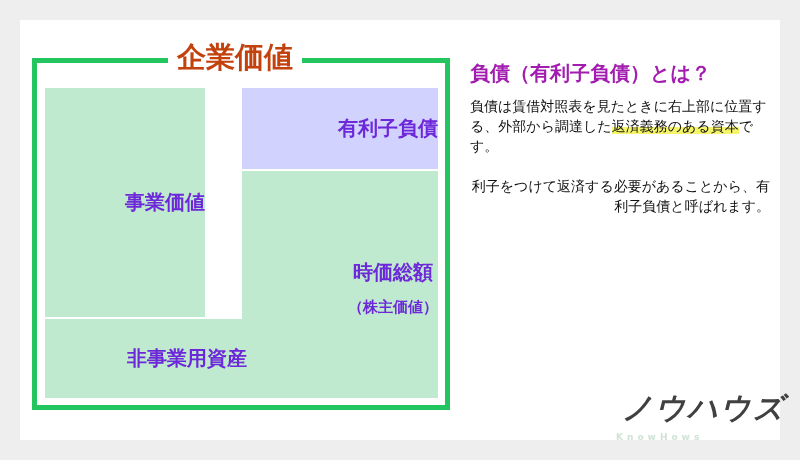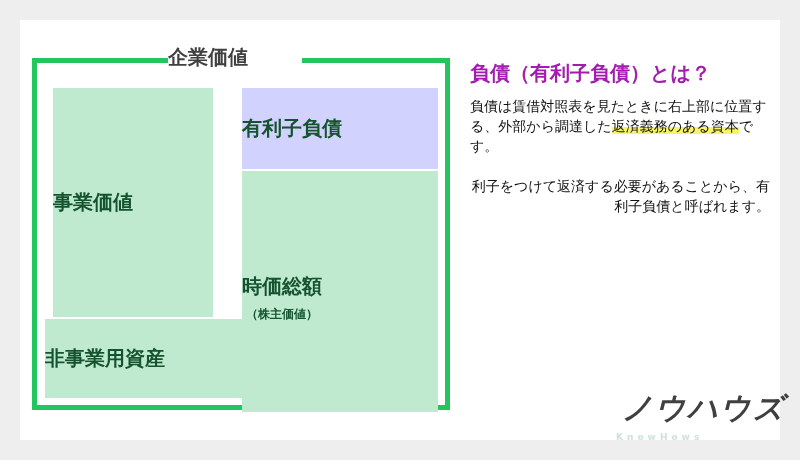--- a/index.html
+++ b/index.html
@@ -2,32 +2,32 @@
 <html><head>
 <meta charset="utf-8">
 <style>
   html, body { margin:0; padding:0; }
   body { width:800px; height:460px; background:#eeeeee; position:relative; overflow:hidden;
          font-family:"DejaVu Sans","Liberation Sans",sans-serif; }
   .card { position:absolute; left:20px; top:20px; width:760px; height:420px; background:#ffffff; }
   .frame { position:absolute; left:32px; top:58px; width:408px; height:342px;
            border:5px solid #22c55e; }
   .frame-title { position:absolute; left:168px; top:40px; width:134px; height:34px; background:#ffffff;
-                 color:#404040; font-weight:bold; font-size:20px; text-align:left; line-height:34px;
+                 color:#c2410c; font-weight:bold; font-size:29px; text-align:center; line-height:34px;
                  letter-spacing:0px; }
-  .cell { position:absolute; display:flex; flex-direction:column; align-items:flex-start; justify-content:center;
-          color:#14532d; font-weight:bold; }
+  .cell { position:absolute; display:flex; flex-direction:column; align-items:flex-end; justify-content:center;
+          color:#6d28d9; font-weight:bold; }
   .green { background:#bfead0; }
   .lav { background:#d2d2fe; }
-  .c-biz { left:45px; top:88px; width:160px; height:229px; font-size:20px;margin-left:8px; }
+  .c-biz { left:45px; top:88px; width:160px; height:229px; font-size:20px; }
   .c-debt { left:242px; top:88px; width:196px; height:81px; font-size:20px; }
   .c-mkt { left:242px; top:171px; width:196px; height:227px; font-size:20px; }
-  .c-mkt .sub { font-size:12px; margin-top:6px;font-family:Liberation Mono, monospace; }
+  .c-mkt .sub { font-size:15px; margin-top:12px;font-family:Liberation Mono, monospace; }
   .c-nonbiz { left:45px; top:319px; width:202px; height:79px; font-size:20px; }
-  .c-mkt { justify-content:flex-start; padding-top:14px; }
+  .c-mkt { justify-content:flex-start; padding-top:0; }
   .c-mkt .inner { margin-top:88px; display:flex; flex-direction:column; align-items:center; }
   .side-title { position:absolute; left:470px; top:60px; font-size:20px; font-weight:bold; color:#a21caf; white-space:nowrap; }
   .para { position:absolute; left:470px; width:300px; font-size:14px; line-height:20px; color:#111111; }
   .p1 { top:96px; }
   .p2 { top:176px;text-align:right; }
   .hl { background:linear-gradient(transparent 55%, #f6f56a 55%); }
   .logo { position:absolute; left:622px; top:388px; color:#404040; font-weight:bold; font-style:italic;
           font-size:30px; letter-spacing:2px; white-space:nowrap; }
   .logo-sub { position:absolute; left:616px; top:432px; color:#cfe3d6; font-weight:bold; font-size:9px;
               letter-spacing:4px; white-space:nowrap; }

